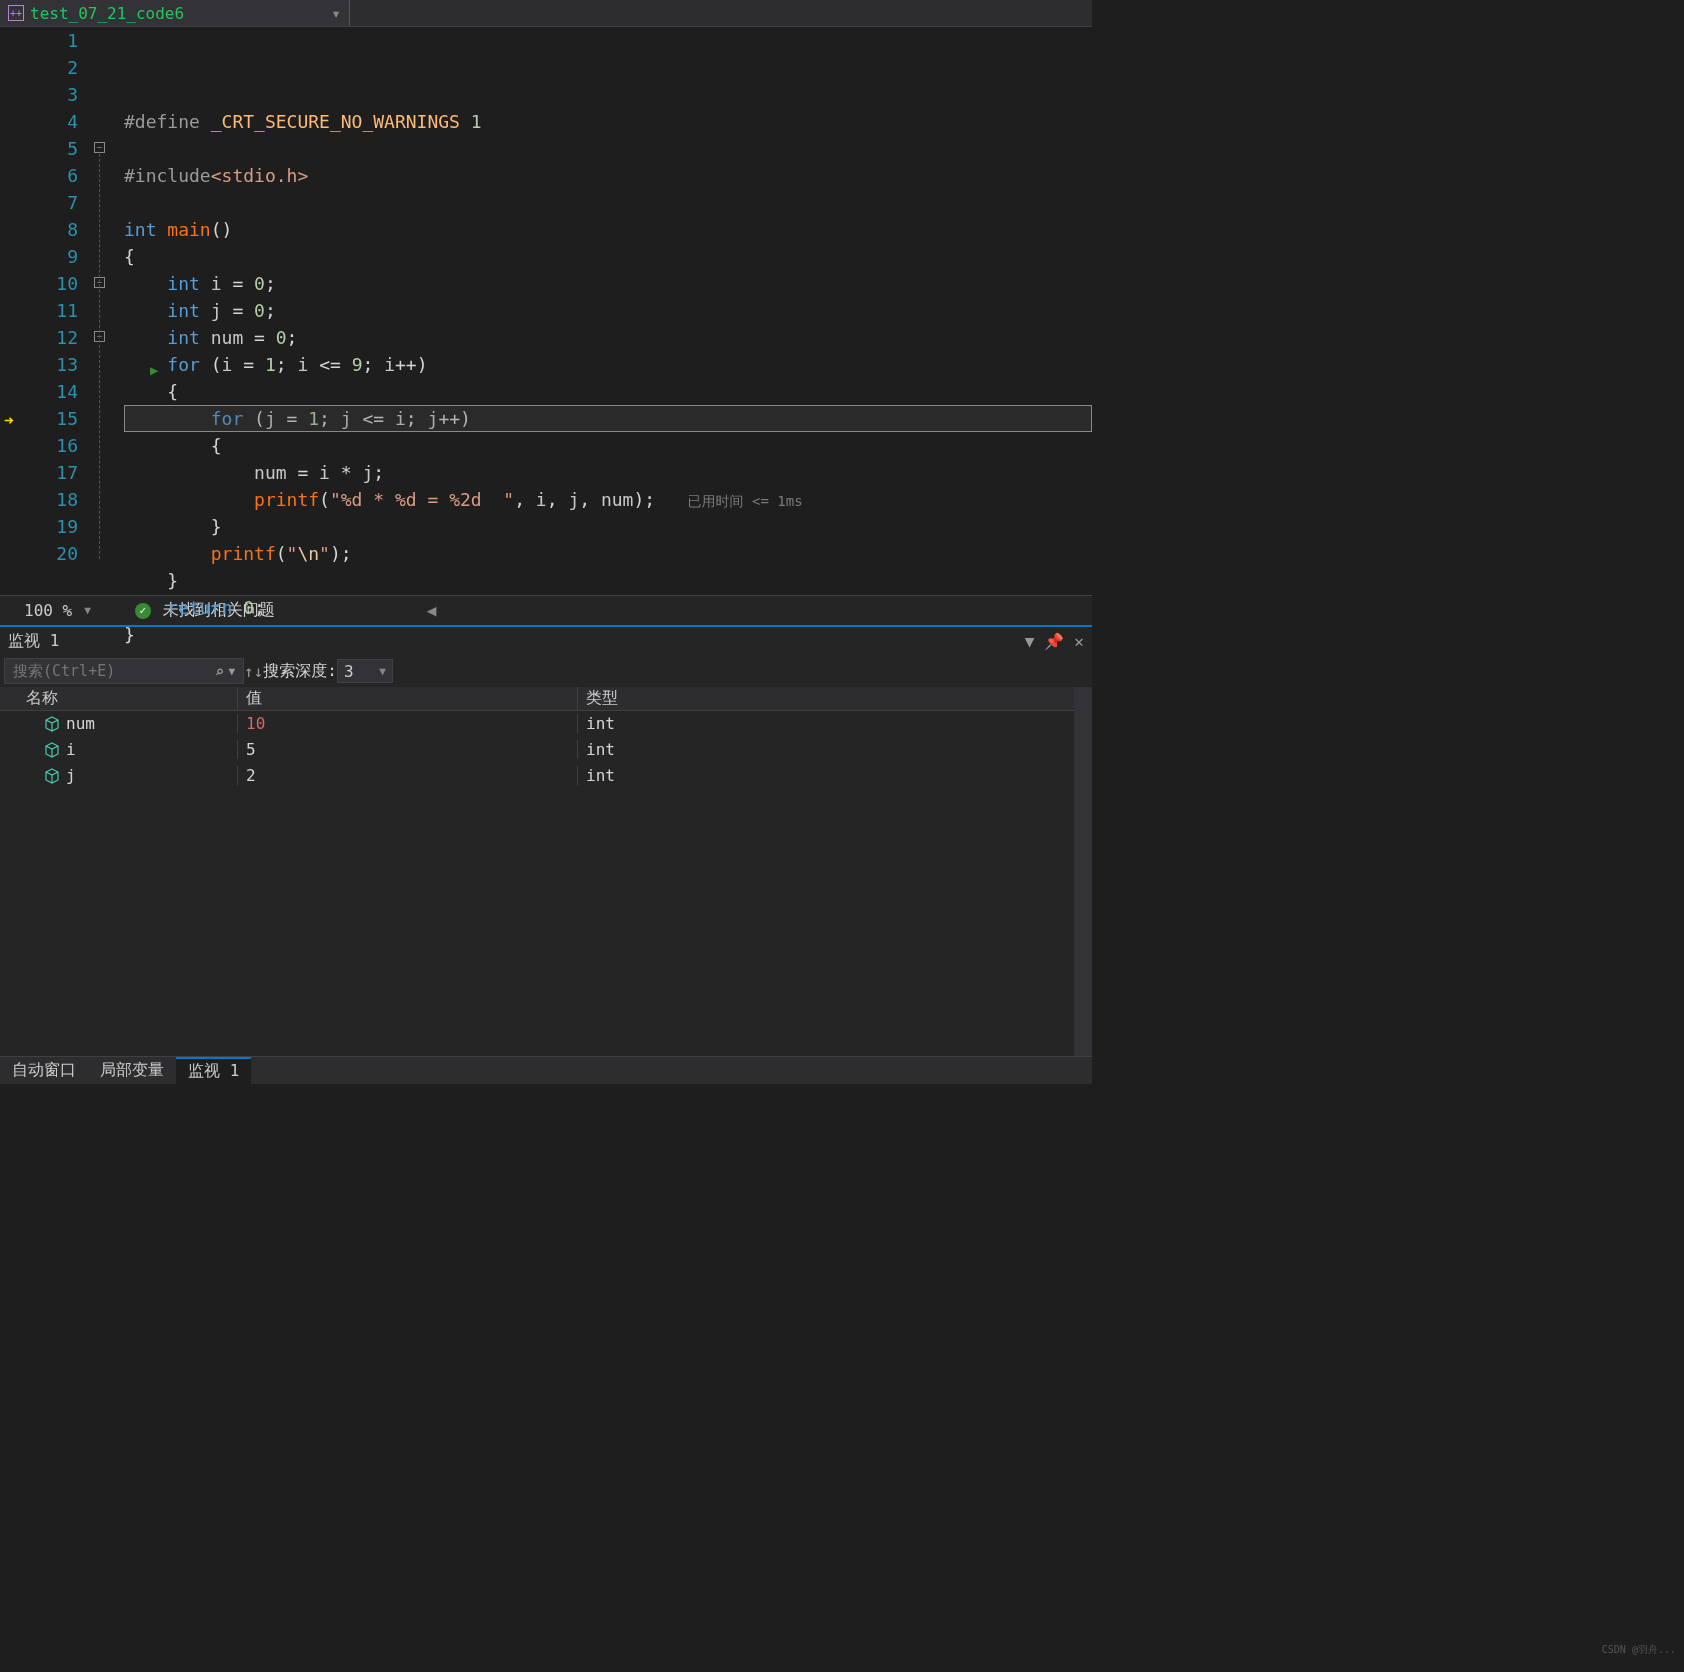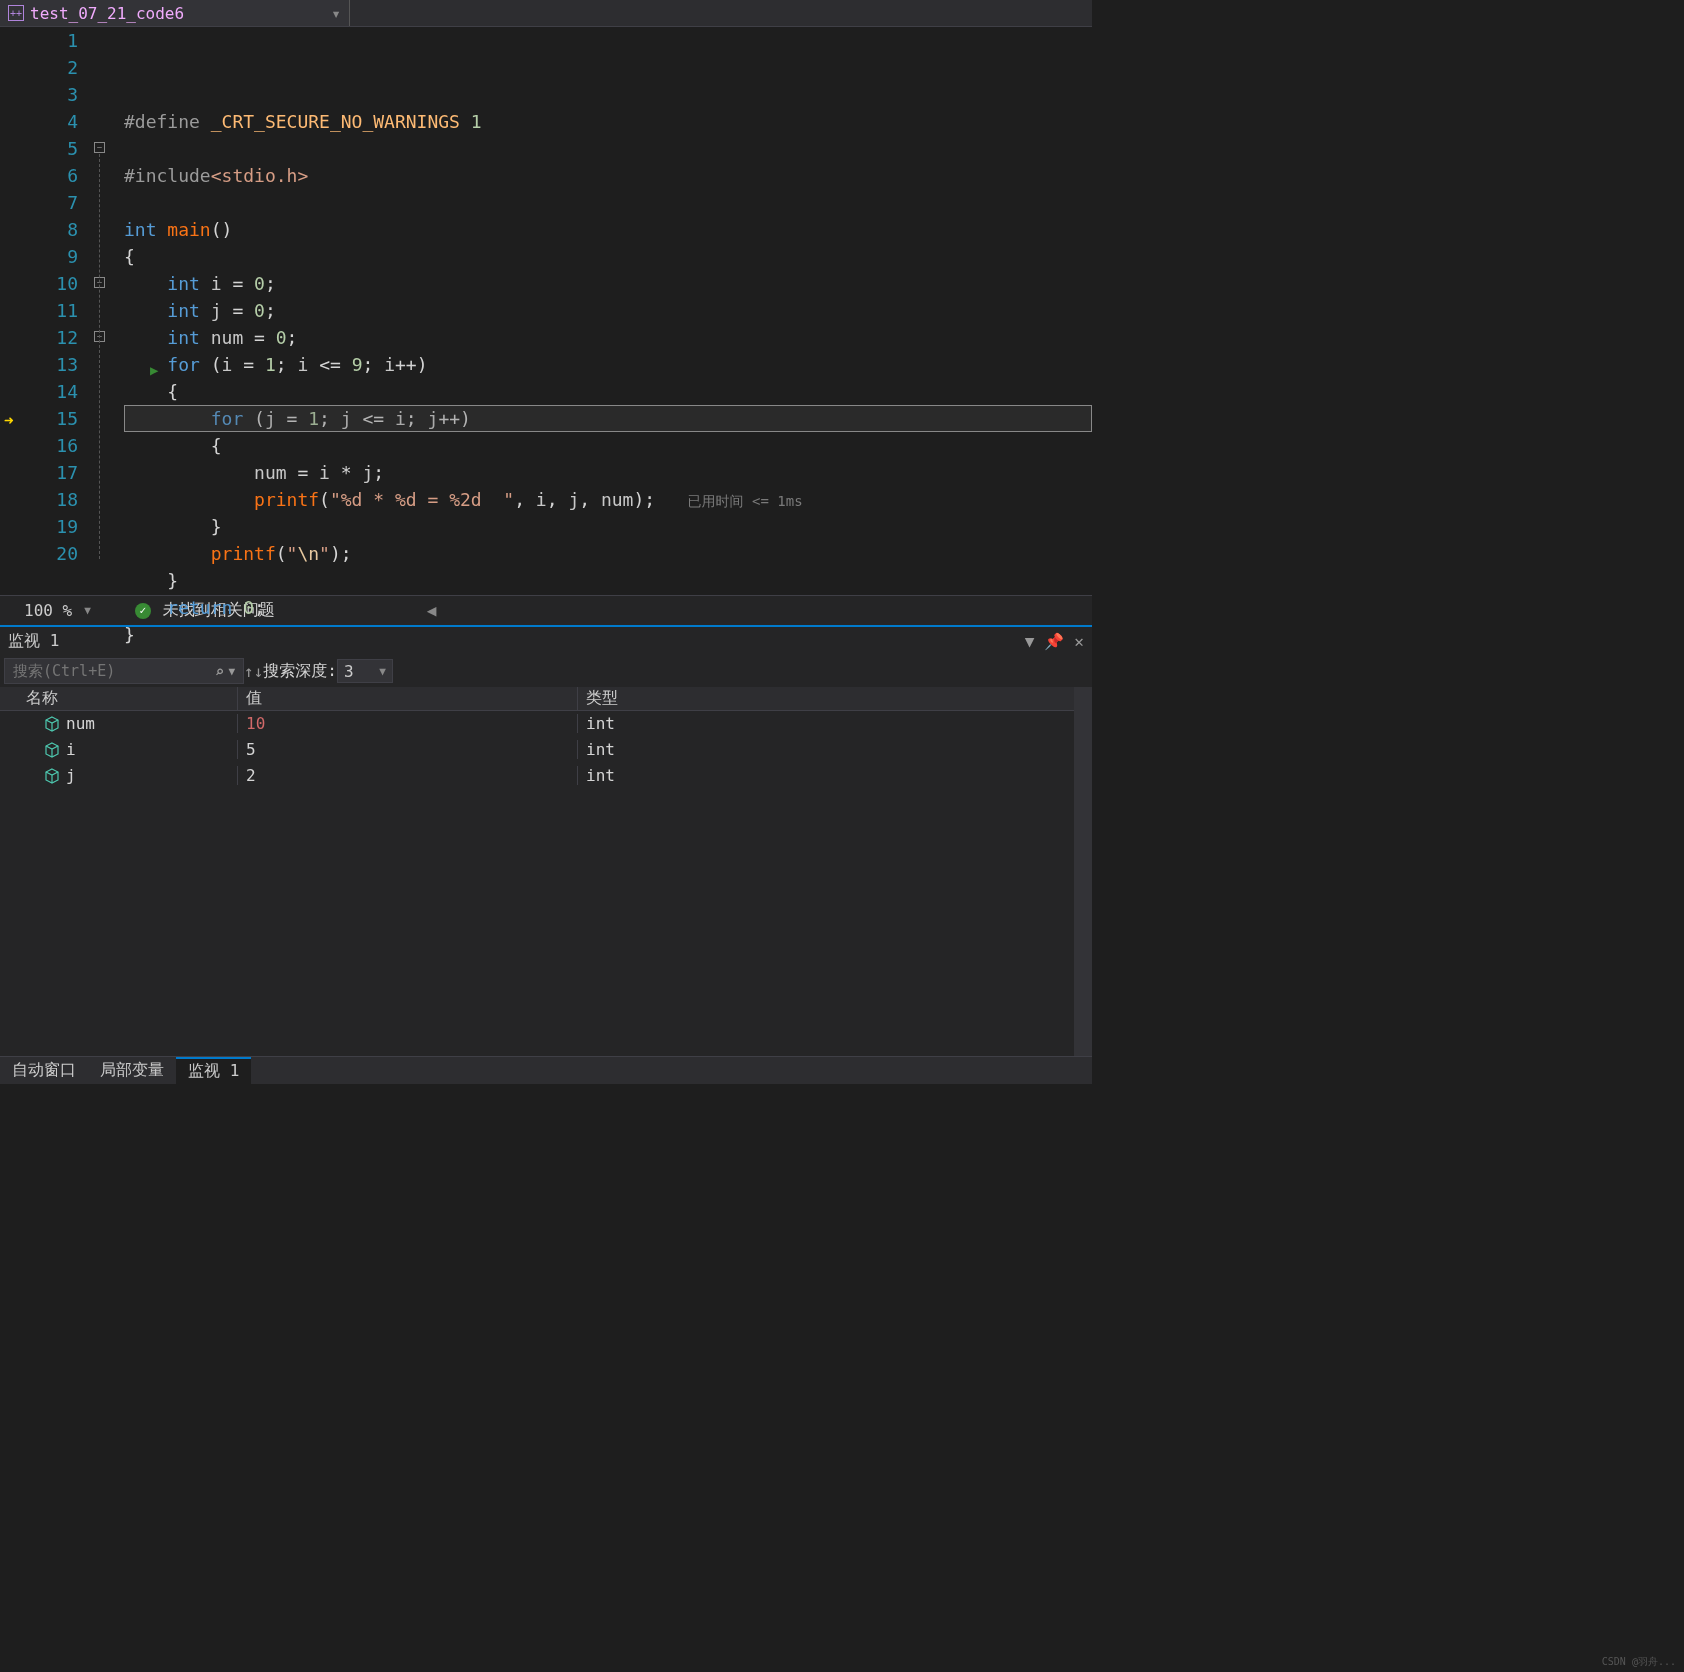--- a/index.html
+++ b/index.html
@@ -29,21 +29,21 @@
   border-right: 1px solid #555;
 }
 .file-icon {
   width: 16px; height: 16px;
   border: 1px solid #b084db;
   margin-right: 6px;
   font-size: 10px;
   color: #b084db;
   display:flex;align-items:center;justify-content:center;
 }
-.file-name { color: #f0abfc; flex:1; }
+.file-name { color: #22c55e; flex:1; }
 .tab-dd { color:#888; margin-left:auto; }
 .scope-dd {
   flex: 1;
   display:flex;
   align-items:center;
   justify-content:center;
   background:#2d2d30;
   color:#ccc;
   position:relative;
   margin-top:42px;
@@ -226,21 +226,21 @@
 .watch-scroll{width:18px;background:#333337;}
 .bottom-tabs {
   height:28px;
   background:#2d2d30;
   display:flex;
   align-items:stretch;
   border-top:1px solid #3f3f46;
 }
 .btab{padding:4px 12px;color:#ccc;display:flex;align-items:center;}
 .btab.active{background:#1e1e1e;border-top:2px solid #007acc;}
-.watermark{position:absolute;right:8px;bottom:3px;color:#555;font-size:10px;}
+.watermark{position:absolute;right:8px;bottom:15px;color:#555;font-size:10px;}
 </style>
 </head>
 <body>
 
 <div class="top-bar">
   <div class="file-tab">
     <span class="file-icon">++</span>
     <span class="file-name">test_07_21_code6</span>
     <span class="tab-dd">▾</span>
   </div>

